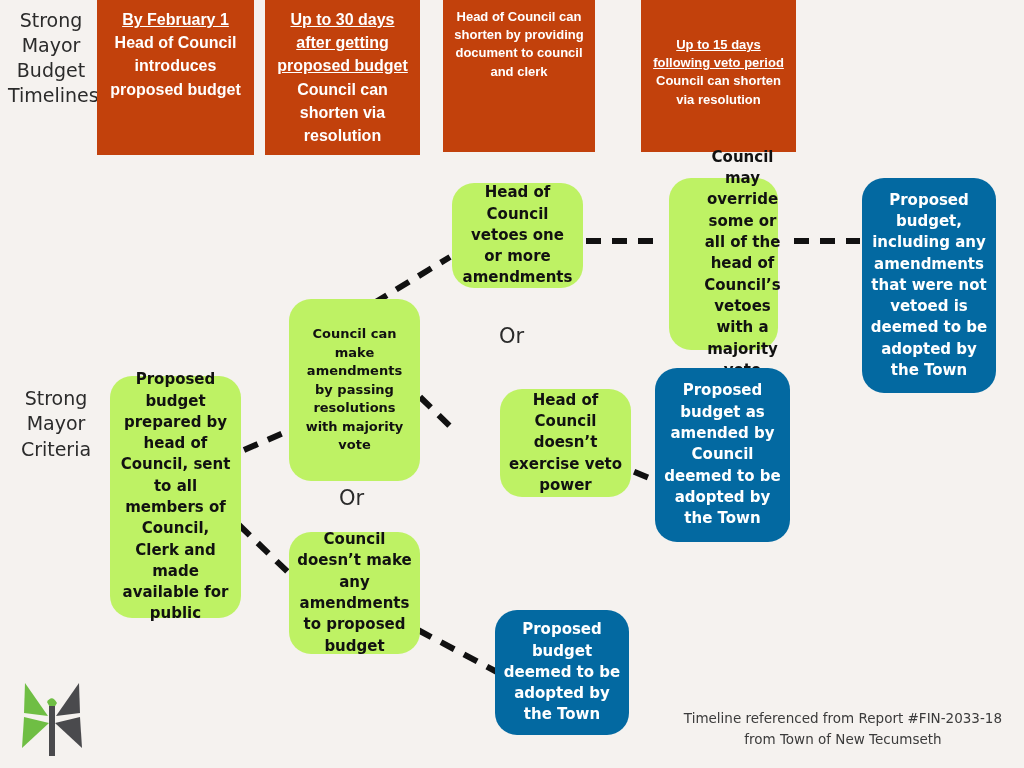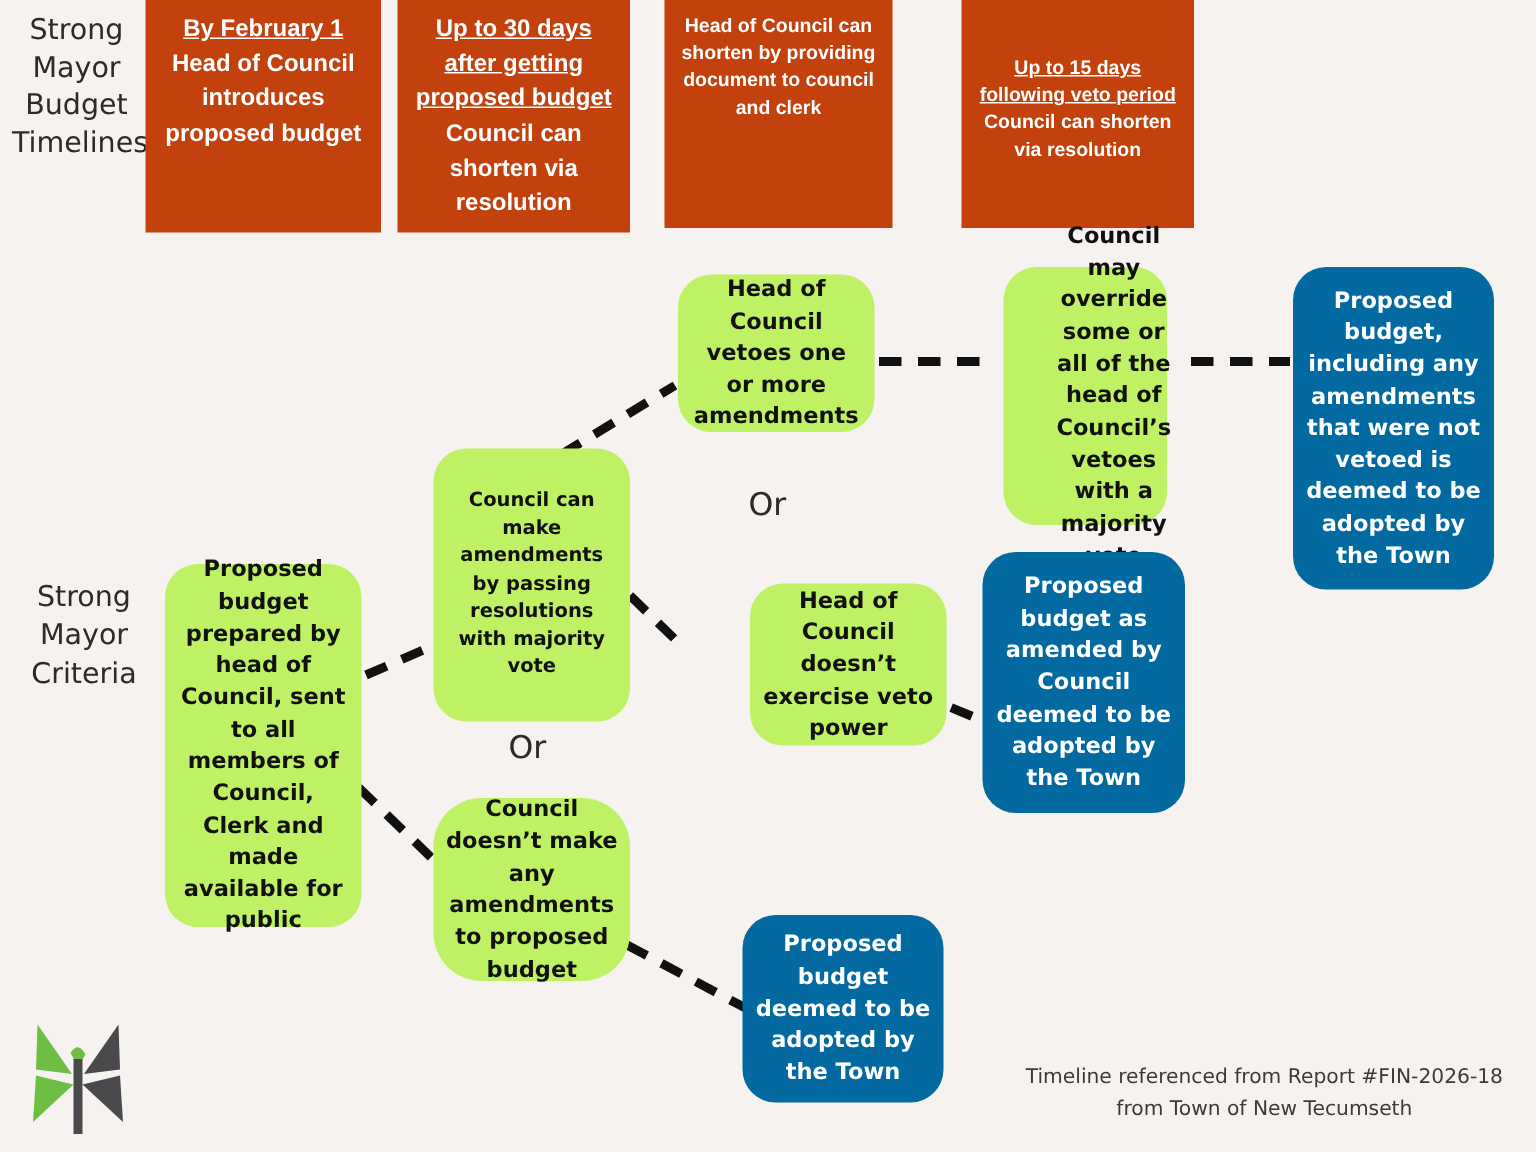--- a/index.html
+++ b/index.html
@@ -95,21 +95,21 @@
     padding: 6px 8px;
     z-index: 2;
     font-family: "DejaVu Sans", sans-serif;
   }
   .node.light { background: #bef264; color: #111111; }
   .node.dark  { background: #0369a1; color: #ffffff; }
 
   
   #n-start     { left: 110px; top: 376px; width: 131px; height: 242px; font-size: 15px; line-height: 1.42; text-align: center; }
   #n-amend     { left: 289px; top: 299px; width: 131px; height: 182px; font-size: 13px; line-height: 1.42; }
-  #n-noamend   { left: 289px; top: 532px; width: 131px; height: 122px; font-size: 15px; line-height: 1.42; border-radius: 32px; }
+  #n-noamend   { left: 289px; top: 532px; width: 131px; height: 122px; font-size: 15px; line-height: 1.42; }
   #n-veto      { left: 452px; top: 183px; width: 131px; height: 105px; font-size: 15px; line-height: 1.42; }
   #n-noveto    { left: 452px; top: 389px; width: 131px; height: 108px; font-size: 15px; line-height: 1.42; margin-left: 48px; }
   #n-override  { left: 669px; top: 178px; width: 109px; height: 172px; font-size: 15px; line-height: 1.42; padding-left: 46px; }
   #n-res-amend { left: 655px; top: 368px; width: 135px; height: 174px; font-size: 15px; line-height: 1.42; }
   #n-res-veto  { left: 862px; top: 178px; width: 134px; height: 215px; font-size: 15px; line-height: 1.42; }
   #n-res-none  { left: 495px; top: 610px; width: 134px; height: 125px; font-size: 15px; line-height: 1.42; }
 
   
   .or-text {
     position: absolute;
@@ -209,21 +209,21 @@
   <div class="node light" id="n-noveto">Head of Council doesn’t exercise veto power</div>
   <div class="node light" id="n-override">Council may override some or all of the head of Council’s vetoes with a majority vote</div>
   <div class="node dark" id="n-res-amend">Proposed budget as amended by Council deemed to be adopted by the Town</div>
   <div class="node dark" id="n-res-veto">Proposed budget, including any amendments that were not vetoed is deemed to be adopted by the Town</div>
   <div class="node dark" id="n-res-none">Proposed budget deemed to be adopted by the Town</div>
 
   <div class="or-text" id="or-top">Or</div>
   <div class="or-text" id="or-bottom">Or</div>
 
   <div class="footer-note">
-    <div>Timeline referenced from Report #FIN-2026-18</div>
+    <div>Timeline referenced from Report #FIN-2033-18</div>
     <div>from Town of New Tecumseth</div>
   </div>
 
   <svg class="logo" viewBox="0 0 72 82" xmlns="http://www.w3.org/2000/svg">
 
     <path d="M9 7 L32 40 L8 37 Z" fill="#6fbe44"></path>
     <path d="M8 41 L33 47 L6 72 Z" fill="#6fbe44"></path>
     <path d="M31 26 Q36 18 41 27 L36 35 Z" fill="#6fbe44"></path>
 
     <path d="M33 30 L39 30 L39 80 L33 80 Z" fill="#4a4a4d"></path>

